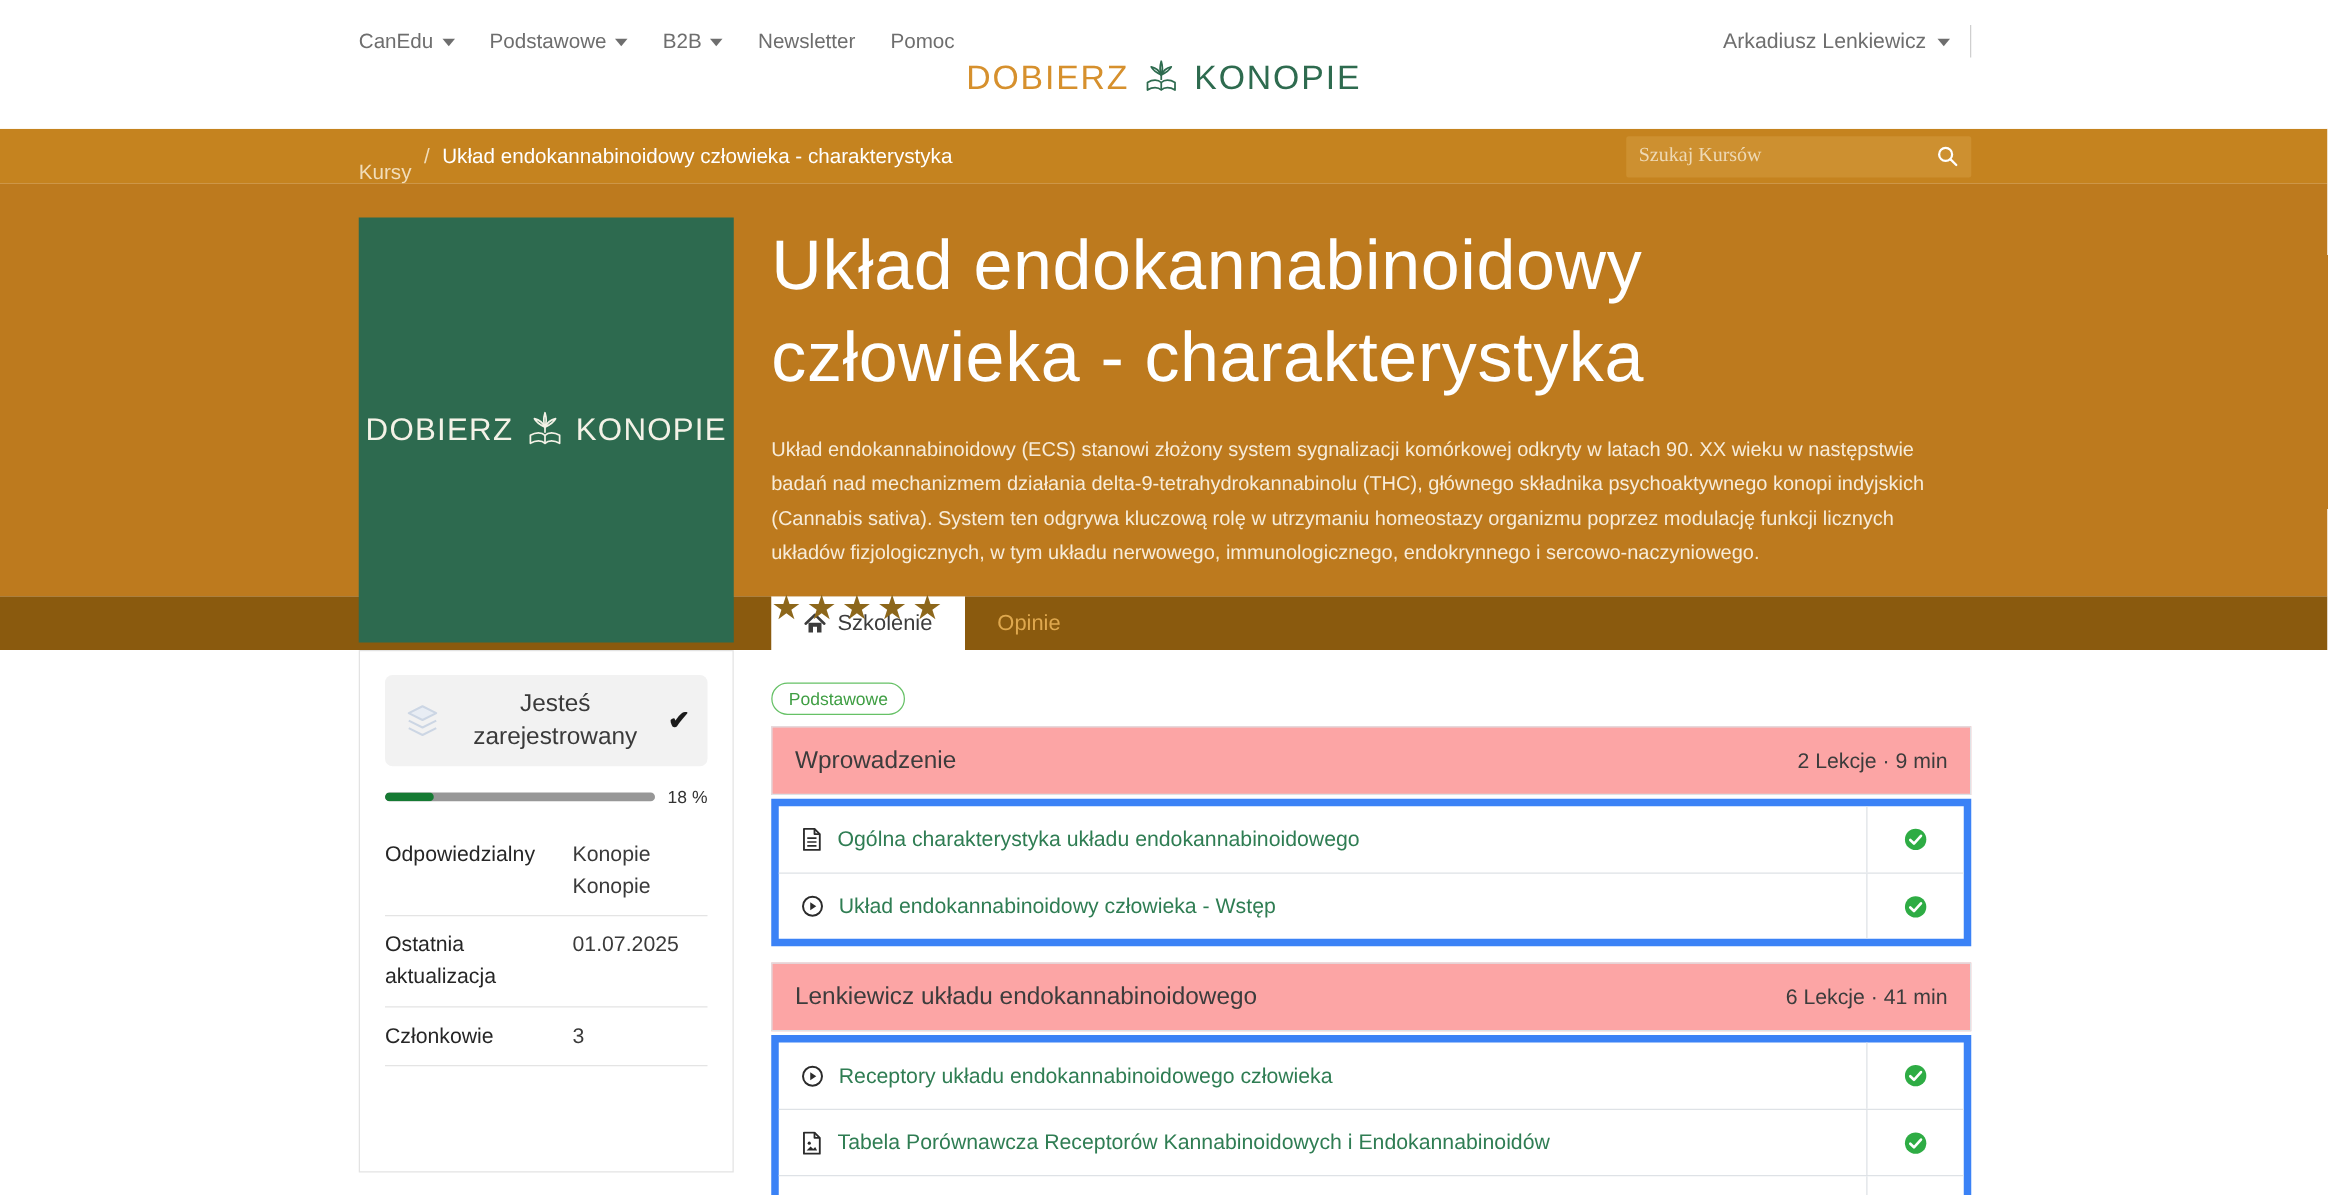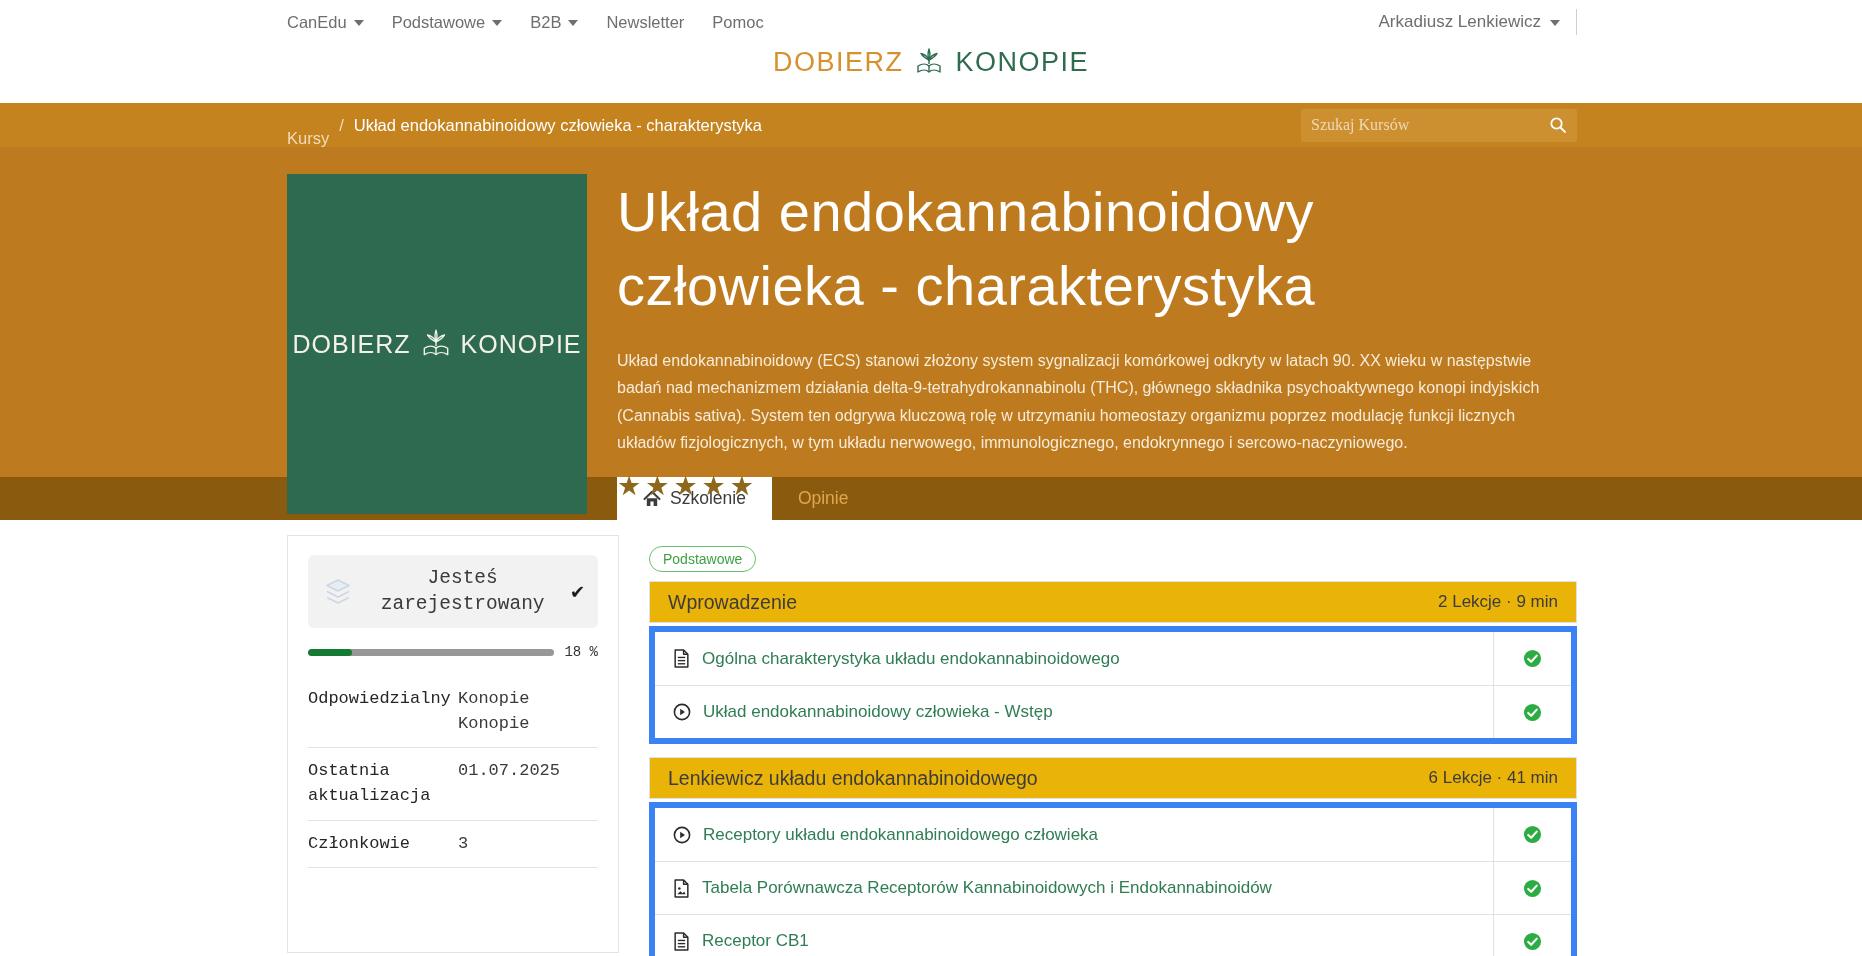--- a/index.html
+++ b/index.html
@@ -2,21 +2,21 @@
 <html><head>
 <meta charset="utf-8">
 <style>
   * { margin:0; padding:0; box-sizing:border-box; }
   html,body { width:1862px; height:956px; overflow:hidden; background:#fff;
     font-family:"Liberation Sans", sans-serif; }
 
   
   .header { position:relative; height:103px; background:#fff; }
   .container { padding-left:287px; padding-right:285px; }
-  .nav-row { position:absolute; top:9px; left:0; right:0; display:flex; align-items:center; }
+  .nav-row { position:absolute; top:20px; left:0; right:0; display:flex; align-items:center; }
   .nav-links { display:flex; gap:28px; align-items:center; }
   .nav-item { color:#6e6e6e; font-size:16.5px; cursor:pointer; display:flex; align-items:center; gap:7px; }
   .caret { width:0; height:0; border-left:5px solid transparent; border-right:5px solid transparent;
     border-top:6px solid #6e6e6e; display:inline-block; margin-top:2px; }
   .nav-user { margin-left:auto; display:flex; align-items:center; gap:9px; color:#6e6e6e;
     font-size:17px; padding-right:16px; border-right:1px solid #cfcfcf; height:26px; cursor:pointer; }
   .logo-row { position:absolute; top:46px; left:0; width:100%; display:flex; justify-content:center;
     align-items:center; gap:10px; cursor:pointer; }
   .logo-txt { font-size:27px; letter-spacing:1.5px; font-weight:500; }
   .logo-orange { color:#d6902d; }
@@ -48,43 +48,43 @@
   .tab-band { height:43px; background:#8a5a0e; display:flex; }
   .tab-offset { width:617px; flex:none; }
   .tab { display:flex; align-items:center; gap:9px; padding:0 26px; font-size:17.5px; cursor:pointer; }
   .tab.active { background:#fff; color:#3c3c3c; }
   .tab.inactive { color:#dfa84e; }
 
   
   .content { display:flex; gap:30px; padding-left:287px; padding-right:285px; background:#fff; }
 
   
-  .side-card { width:332px; flex:none; margin-top:15px; border:1px solid #e3e3e3; background:#fff;
-    padding:19px 20px 16px; height:418px;font-family:Liberation Mono, monospace; }
+  .side-card { width:300px; flex:none; border:1px solid #e3e3e3; background:#fff;
+    padding:19px 20px 16px; height:418px; }
   .reg-box { background:#f2f2f2; border-radius:6px; height:73px; display:flex; align-items:center;
     padding:0 14px; gap:8px; }
   .reg-text { flex:1; text-align:center; font-size:19.5px; color:#3a3a3a; line-height:1.3; }
   .reg-check { font-size:21px; color:#1b1b1b; font-weight:bold; }
   .progress-row { display:flex; align-items:center; margin-top:16px; gap:10px; }
   .progress-track { flex:1; height:7px; background:#979797; border-radius:4px; overflow:hidden; }
   .progress-fill { height:100%; background:#157a33; border-radius:4px; }
   .progress-label { font-size:14px; color:#333; white-space:nowrap; }
   .info-table { margin-top:16px; }
   .info-row { display:flex; padding:11px 0; border-bottom:1px solid #e4e4e4; }
   .info-label { width:150px; flex:none; font-size:17px; color:#262626; line-height:1.45; }
   .info-value { flex:1; font-size:17px; color:#3a3a3a; line-height:1.45; }
   .share-row { display:flex; justify-content:center; align-items:center; gap:8px; padding-top:16px;
     color:#2d6a4f; font-size:17.5px; cursor:pointer; }
 
   
   .main-col { flex:1; margin-top:26px; }
   .level-pill { display:inline-block; border:1px solid #66c166; color:#3f9e43; font-size:14px;
     padding:4px 13px; border-radius:14px; margin-bottom:9px; }
-  .section-header { border:1px solid #dee2e6; background:#eab308; display:flex; justify-content:space-between;
-    align-items:center; padding:0 18px; height:42px; margin-bottom:3px; }
+  .section-header { border:1px solid #dee2e6; background:#fca5a5; display:flex; justify-content:space-between;
+    align-items:center; padding:0 18px; height:55px; margin-bottom:3px; }
   .section-title { font-size:19.5px; color:#3c3c3c; }
   .section-meta { font-size:17px; color:#3c3c3c; }
   .lessons-card { border:6px solid #3b82f6; background:#fff; margin-bottom:13px; }
   .lesson-row { display:flex; align-items:center; height:53px; cursor:pointer; }
   .lesson-row + .lesson-row { border-top:1px solid #dee2e6; }
   .lesson-left { flex:1; display:flex; align-items:center; gap:12px; padding-left:18px; }
   .lesson-title { color:#2f7d53; font-size:17px; }
   .lesson-status { width:78px; flex:none; align-self:stretch; border-left:1px solid #dee2e6;
     display:flex; align-items:center; justify-content:center; }
 

